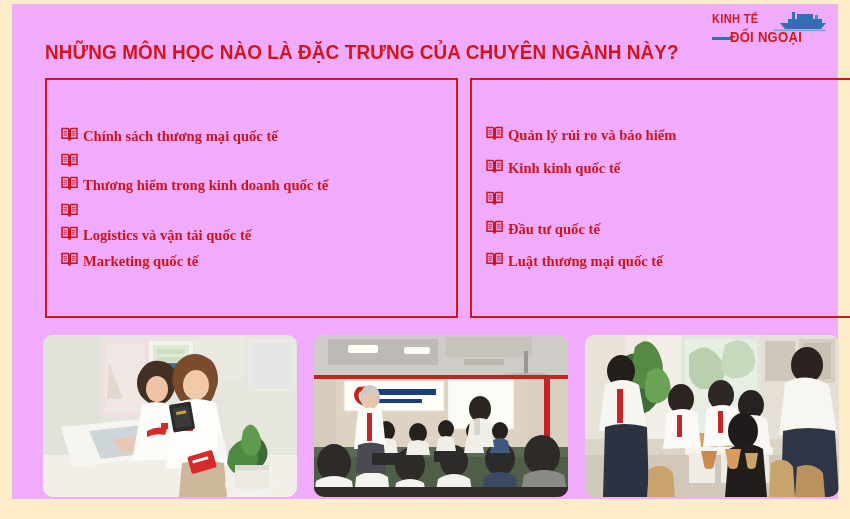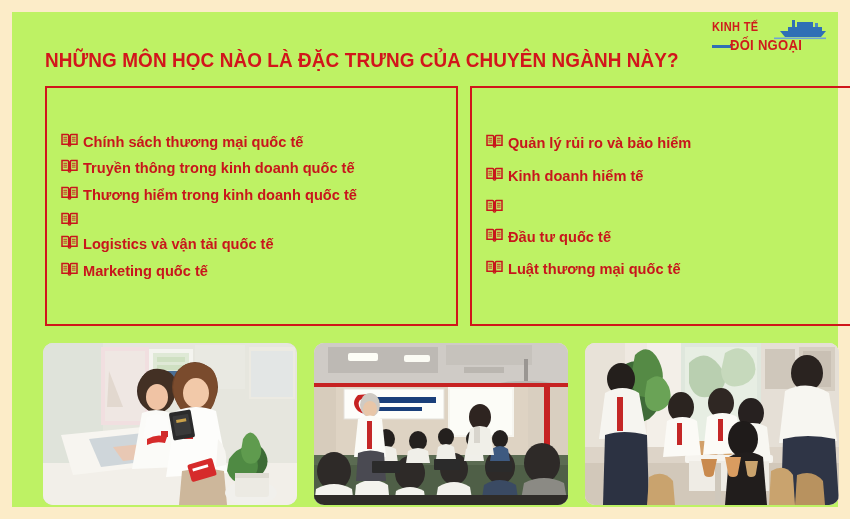--- a/index.html
+++ b/index.html
@@ -17,24 +17,24 @@
   .slide {
     position: relative;
     width: 850px;
     height: 519px;
     background: #fcecc8;
     box-sizing: border-box;
   }
   .inner-panel {
     position: absolute;
     left: 12px;
-    top: 12px;
+    top: 4px;
     width: 826px;
     height: 495px;
-    background: #bef264;
+    background: #f0abfc;
     box-sizing: border-box;
   }
 
   
   .logo {
     position: absolute;
     right: 10px;
     top: 6px;
     width: 116px;
     height: 42px;
@@ -96,20 +96,21 @@
     font-family: "Liberation Sans Narrow", "Liberation Sans", sans-serif;
   }
 
   
   .boxes {
     position: absolute;
     left: 33px;
     top: 74px;
     width: 792px;
     height: 240px;
+    font-family: Liberation Serif, serif;
   }
   .list-box {
     position: absolute;
     top: 0;
     height: 240px;
     border: 2px solid #d0161b;
     box-sizing: border-box;
     background: transparent;
     display: flex;
     flex-direction: column;
@@ -206,21 +207,20 @@
           <span class="item-label">Chính sách thương mại quốc tế</span>
         </div>
         <div class="list-item">
           <span class="book-icon">
             <svg width="17" height="14" viewBox="0 0 17 14">
                 <path d="M1 1.6h5.6c.6 0 1 .4 1 1v9.4c-.3-.5-.6-.7-1.2-.7H1zM16 1.6h-5.6c-.6 0-1 .4-1 1v9.4c.3-.5.6-.7 1.2-.7H16z" fill="none" stroke="#c8161c" stroke-width="1.5"></path>
                 <path d="M8.5 2.6v9.6" stroke="#c8161c" stroke-width="1.3"></path>
                 <path d="M2.4 4.3h3.6M2.4 6.2h3.6M2.4 8.1h3.6M11 4.3h3.6M11 6.2h3.6M11 8.1h3.6" stroke="#c8161c" stroke-width="0.9"></path>
               </svg>
           </span>
-          <span class="item-label">Truyền thông trong kinh doanh quốc tế</span>
         </div>
         <div class="list-item">
           <span class="book-icon">
             <svg width="17" height="14" viewBox="0 0 17 14">
                 <path d="M1 1.6h5.6c.6 0 1 .4 1 1v9.4c-.3-.5-.6-.7-1.2-.7H1zM16 1.6h-5.6c-.6 0-1 .4-1 1v9.4c.3-.5.6-.7 1.2-.7H16z" fill="none" stroke="#c8161c" stroke-width="1.5"></path>
                 <path d="M8.5 2.6v9.6" stroke="#c8161c" stroke-width="1.3"></path>
                 <path d="M2.4 4.3h3.6M2.4 6.2h3.6M2.4 8.1h3.6M11 4.3h3.6M11 6.2h3.6M11 8.1h3.6" stroke="#c8161c" stroke-width="0.9"></path>
               </svg>
           </span>
           <span class="item-label">Thương hiểm trong kinh doanh quốc tế</span>
@@ -268,21 +268,21 @@
           <span class="item-label">Quản lý rủi ro và bảo hiểm</span>
         </div>
         <div class="list-item">
           <span class="book-icon">
             <svg width="17" height="14" viewBox="0 0 17 14">
                 <path d="M1 1.6h5.6c.6 0 1 .4 1 1v9.4c-.3-.5-.6-.7-1.2-.7H1zM16 1.6h-5.6c-.6 0-1 .4-1 1v9.4c.3-.5.6-.7 1.2-.7H16z" fill="none" stroke="#c8161c" stroke-width="1.5"></path>
                 <path d="M8.5 2.6v9.6" stroke="#c8161c" stroke-width="1.3"></path>
                 <path d="M2.4 4.3h3.6M2.4 6.2h3.6M2.4 8.1h3.6M11 4.3h3.6M11 6.2h3.6M11 8.1h3.6" stroke="#c8161c" stroke-width="0.9"></path>
               </svg>
           </span>
-          <span class="item-label">Kinh doanh hiểm tế</span>
+          <span class="item-label">Kinh kinh quốc tế</span>
         </div>
         <div class="list-item">
           <span class="book-icon">
             <svg width="17" height="14" viewBox="0 0 17 14">
                 <path d="M1 1.6h5.6c.6 0 1 .4 1 1v9.4c-.3-.5-.6-.7-1.2-.7H1zM16 1.6h-5.6c-.6 0-1 .4-1 1v9.4c.3-.5.6-.7 1.2-.7H16z" fill="none" stroke="#c8161c" stroke-width="1.5"></path>
                 <path d="M8.5 2.6v9.6" stroke="#c8161c" stroke-width="1.3"></path>
                 <path d="M2.4 4.3h3.6M2.4 6.2h3.6M2.4 8.1h3.6M11 4.3h3.6M11 6.2h3.6M11 8.1h3.6" stroke="#c8161c" stroke-width="0.9"></path>
               </svg>
           </span>
         </div>

